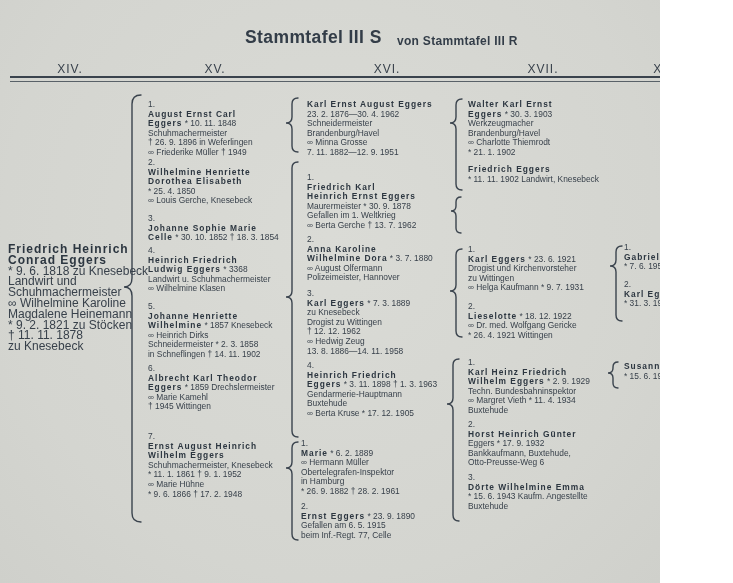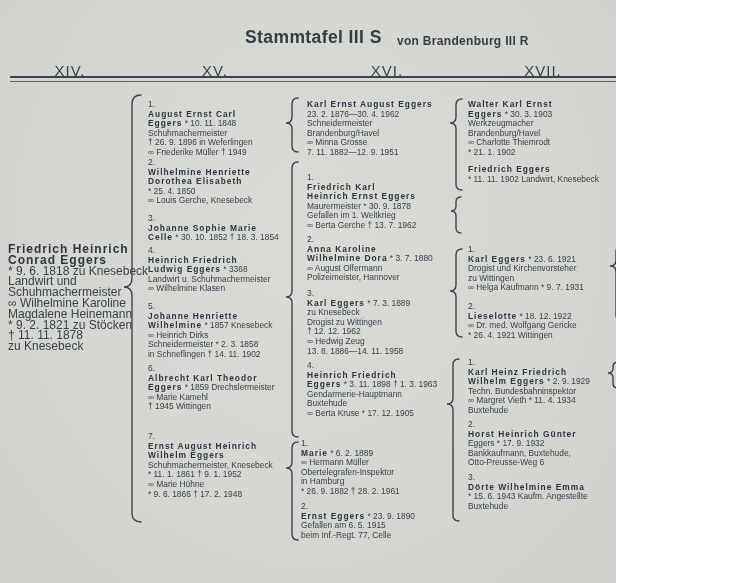--- a/index.html
+++ b/index.html
@@ -4,40 +4,41 @@
 <style>
   html,body{margin:0;padding:0;}
   #canvas{
     position:relative;
     width:616px;height:583px;
     background:#d6d7d2;
     background-image:radial-gradient(ellipse at 50% 40%, #dadbd6 0%, #d4d5d0 70%, #cfd0cb 100%);
     overflow:hidden;
     font-family:"Liberation Sans", sans-serif;
     color:#38414b;
+    padding-left:44px;
   }
   .title{
     position:absolute;
     font-size:17.5px;
     font-weight:600;
     letter-spacing:0.4px;
     color:#333d48;
     white-space:nowrap;
   }
   .subtitle{
     position:absolute;
     font-size:12px;
     font-weight:600;
     letter-spacing:0.3px;
     color:#333d48;
     white-space:nowrap;
   }
   .genlabel{
     position:absolute;
-    font-size:15px;
+    font-size:12px;
     letter-spacing:1px;
     color:#39424c;
     transform:translateX(-50%);
     white-space:nowrap;
   }
   .rule{
     position:absolute;
     background:#3a434d;
   }
   .pblock{
@@ -56,21 +57,21 @@
   svg.overlay{
     position:absolute;left:0;top:0;
     pointer-events:none;
   }
 </style>
 </head>
 <body>
 
 <div id="canvas">
   <div class="title" style="left:245px;top:27px;">Stammtafel III S</div>
-  <div class="subtitle" style="left:397px;top:34px;">von Brandenburg III R</div>
+  <div class="subtitle" style="left:397px;top:34px;">von Stammtafel III R</div>
 
   <div id="genlabels">
       <div class="genlabel" style="left: 70px; top: 62px;">XIV.</div>
       <div class="genlabel" style="left: 215px; top: 62px;">XV.</div>
       <div class="genlabel" style="left: 387px; top: 62px; text-align: right;">XVI.</div>
       <div class="genlabel" style="left: 543px; top: 62px;">XVII.</div>
       <div class="genlabel" style="left: 671px; top: 62px;">XVIII.</div>
     </div>
 
   <div class="rule" style="left:10px;top:76px;width:712px;height:2.4px;"></div>

